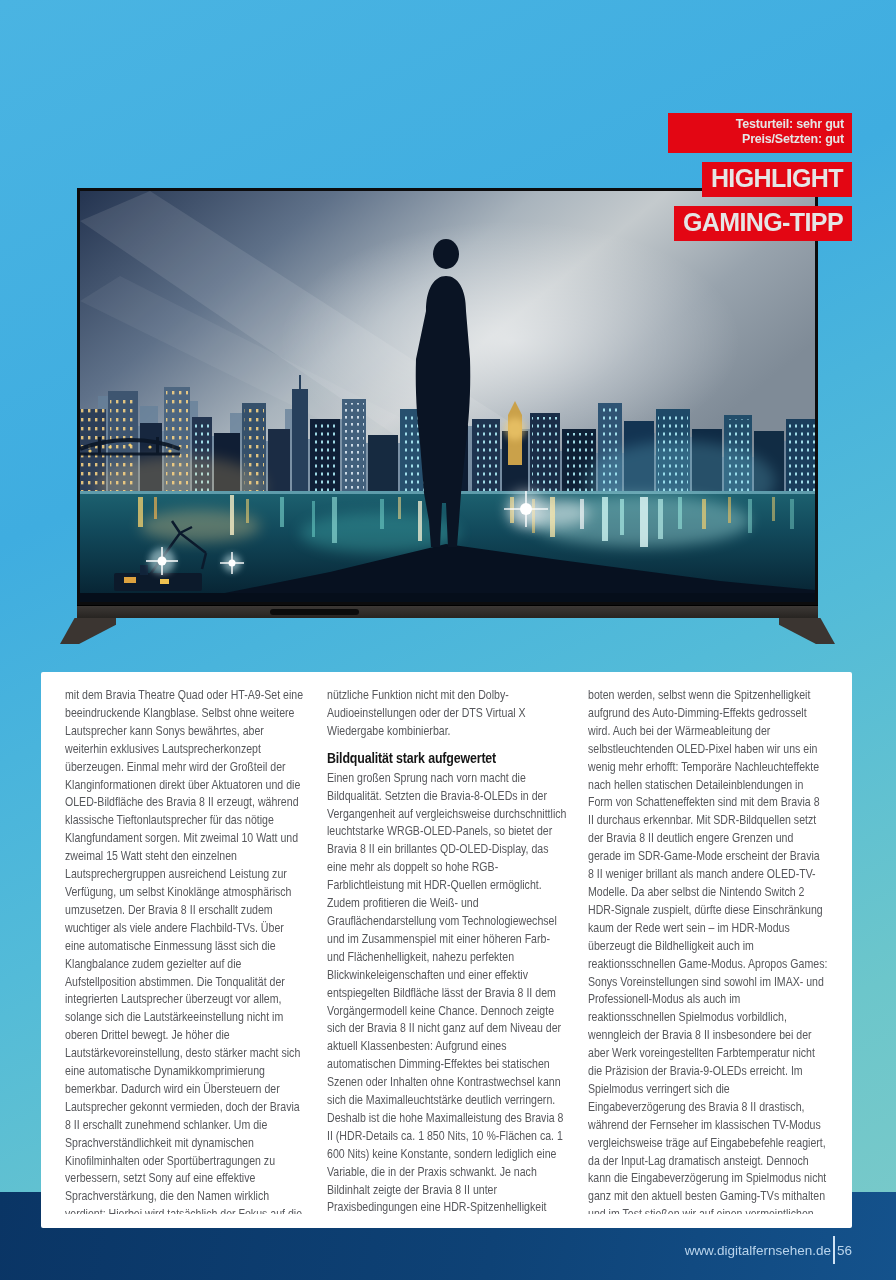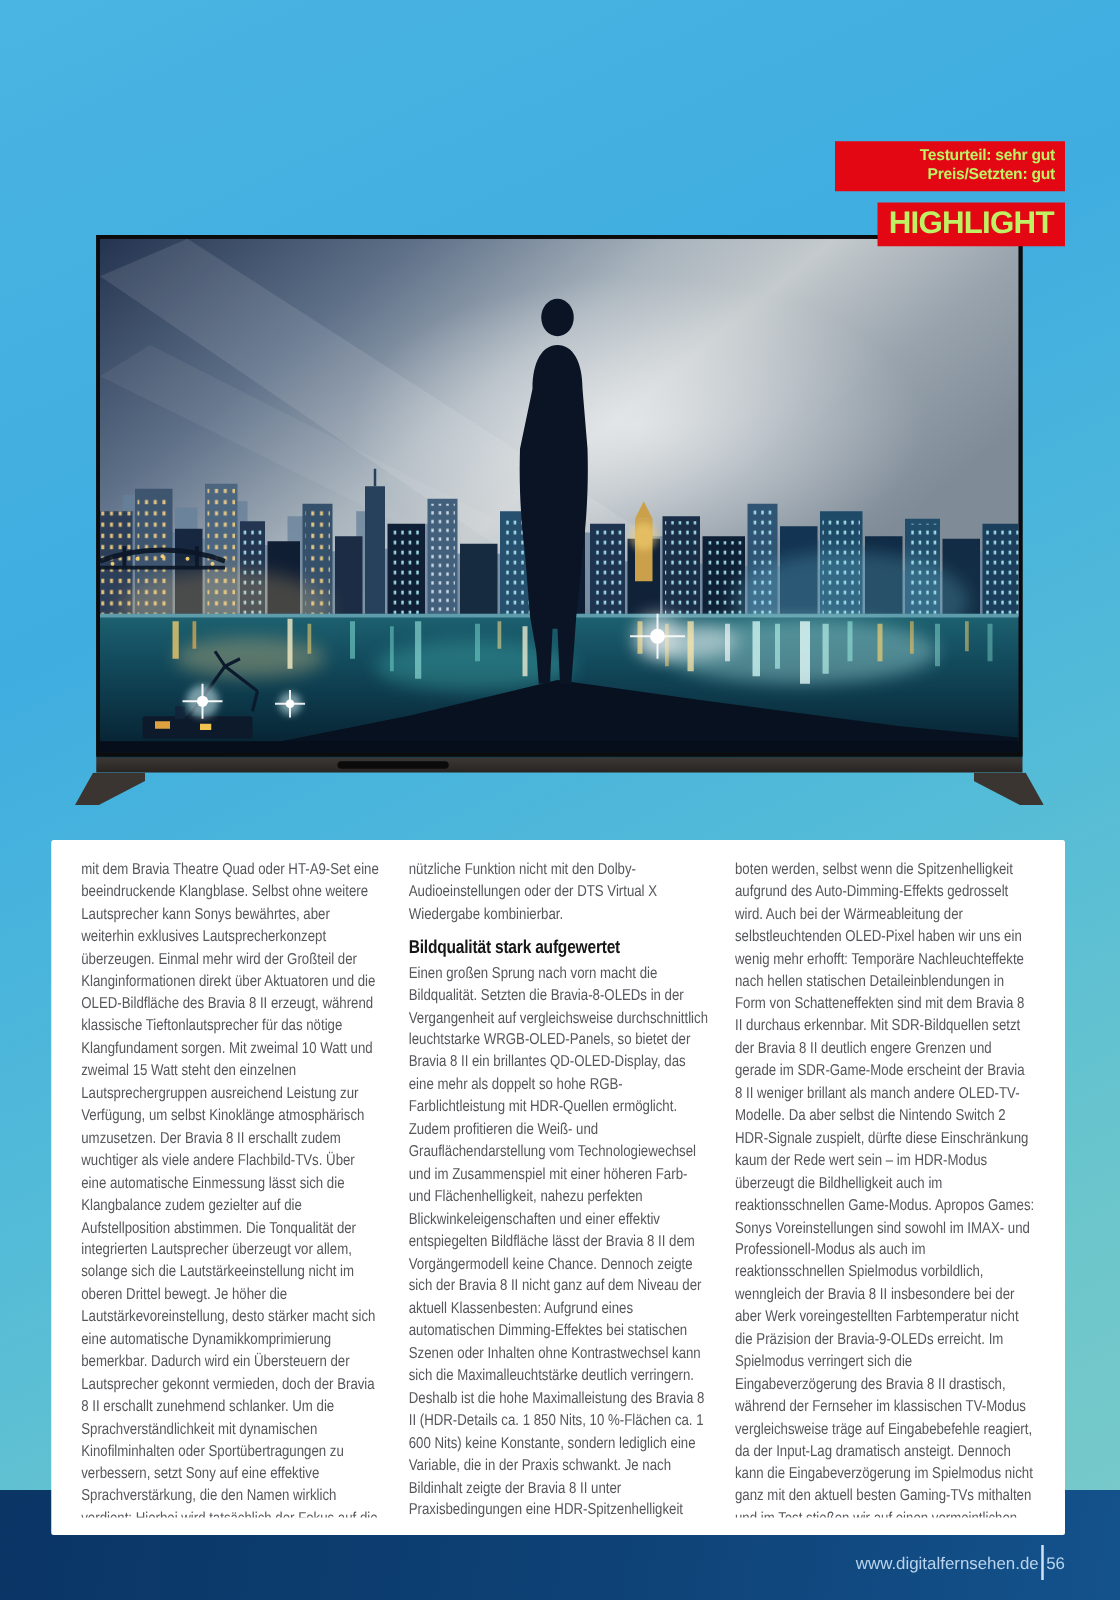--- a/index.html
+++ b/index.html
@@ -9,21 +9,21 @@
   .page {
     position:relative; width:896px; height:1280px; overflow:hidden;
     background:linear-gradient(155deg,#4ab4e2 0%,#3fade0 32%,#53bbd8 58%,#6cc6cb 82%,#7bcac9 100%);
   }
 
   
   .badge-stack {
     position:absolute; top:113px; right:44px; z-index:30;
     display:flex; flex-direction:column; align-items:flex-end; gap:9px;
   }
-  .badge { background:#e30613; color:#bef264; font-weight:bold; }
+  .badge { background:#e30613; color:#e5e5e5; font-weight:bold; }
   .badge-small {
     min-width:184px; text-align:right; padding:4px 8px 5px;
     font-size:12.5px; line-height:1.22; letter-spacing:-0.2px;
   }
   .badge-large {
     font-size:25px; line-height:1; padding:4px 9px 6px; letter-spacing:-0.6px;
     white-space:nowrap;
   }
 
   
@@ -80,20 +80,21 @@
 <body>
 
 <div class="page">
 
   <div class="badge-stack">
     <div class="badge badge-small">
       <div>Testurteil: sehr gut</div>
       <div>Preis/Setzten: gut</div>
     </div>
     <div class="badge badge-large">HIGHLIGHT</div>
+    <div class="badge badge-large">GAMING-TIPP</div>
   </div>
 
   <div class="tv">
     <div class="tv-screen">
       <svg viewBox="0 0 735 411" preserveAspectRatio="none">
         <defs>
           <linearGradient id="sky" x1="0" y1="0" x2="1" y2="0.5">
             <stop offset="0" stop-color="#243450"></stop>
             <stop offset="0.28" stop-color="#5f7189"></stop>
             <stop offset="0.5" stop-color="#a9b4bd"></stop>

